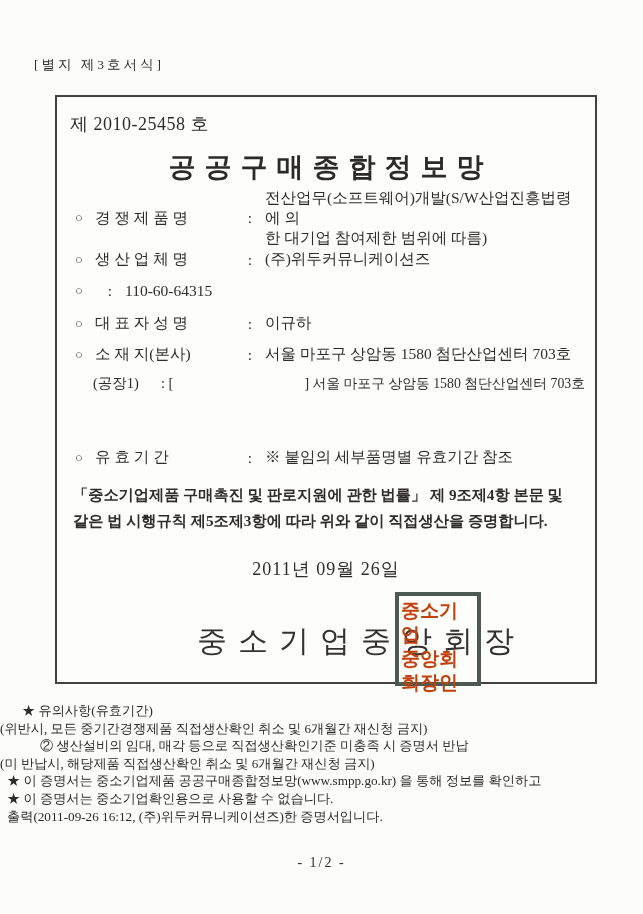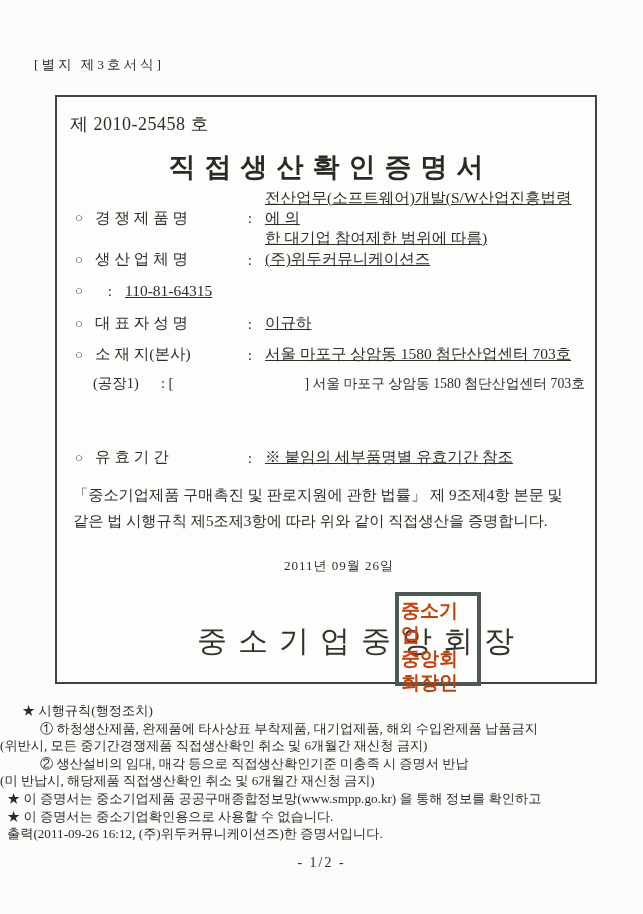--- a/index.html
+++ b/index.html
@@ -33,42 +33,42 @@
     color:#2b2a27;
   }
   .row {
     position:absolute; left:18px; right:10px;
     display:flex; align-items:center;
     font-size:15.5px;
   }
   .row .bullet { width:20px; font-size:13px; }
   .row .label { width:140px; white-space:nowrap; }
   .row .colon { width:30px; text-align:center; }
-  .row .value { flex:1; white-space:nowrap;text-decoration:underline; }
+  .row .value { flex:1; white-space:nowrap; }
   .row .value.twoline { line-height:20px; white-space:normal; }
   .row .value.twoline span { display:block; }
   .row-product  { top:100px; height:42px; }
   .row-company  { top:152px; }
   .row-bizno    { top:185px; }
   .row-ceo      { top:216px; }
   .row-address  { top:247px; }
   .row-factory  { top:277px; font-size:14.5px; }
   .row-factory .f-label { margin-left:18px; }
   .row-factory .f-colon { margin-left:22px; }
   .row-factory .spacer { flex:1; }
   .row-factory .f-value { font-size:13.8px; white-space:nowrap; }
   .row-validity { top:350px; }
   .statement {
     position:absolute; left:16px; right:12px; top:385px;
-    font-size:15.2px; line-height:26px; white-space:nowrap;
+    font-size:15.2px; line-height:26px; white-space:nowrap;font-weight:bold;
   }
   .statement div { white-space:nowrap; }
   .issue-date {
-    position:absolute; top:460px; left:13px; width:100%;
-    text-align:center; font-size:13px; letter-spacing:1px;
+    position:absolute; top:460px; left:0; width:100%;
+    text-align:center; font-size:18px; letter-spacing:1px;
   }
   .issuer {
     position:absolute; top:524px; left:140px;
     font-size:30px; letter-spacing:11px; white-space:nowrap;
     color:#33322f;
   }
   .seal {
     position:absolute; top:495px; left:338px;
     width:74px; height:80px;
     border:4px solid #4c5a53;
@@ -104,21 +104,21 @@
 <body>
 
 <div class="page">
 
   <div class="form-ref">[별지 제3호서식]</div>
 
   <div class="cert-box">
 
     <div class="doc-number">제 2010-25458 호</div>
 
-    <div class="cert-title">직접생산확인증명서</div>
+    <div class="cert-title">공공구매종합정보망</div>
 
     <div class="row row-product">
       <span class="bullet">○</span>
       <span class="label">경 쟁 제 품 명</span>
       <span class="colon">:</span>
       <span class="value twoline">
           <span>전산업무(소프트웨어)개발(S/W산업진흥법령에 의</span>
           <span>한 대기업 참여제한 범위에 따름)</span>
         </span>
     </div>
@@ -126,21 +126,21 @@
     <div class="row row-company">
       <span class="bullet">○</span>
       <span class="label">생 산 업 체 명</span>
       <span class="colon">:</span>
       <span class="value">(주)위두커뮤니케이션즈</span>
     </div>
 
     <div class="row row-bizno">
       <span class="bullet">○</span>
       <span class="colon">:</span>
-      <span class="value">110-81-64315</span>
+      <span class="value">110-60-64315</span>
     </div>
 
     <div class="row row-ceo">
       <span class="bullet">○</span>
       <span class="label">대 표 자 성 명</span>
       <span class="colon">:</span>
       <span class="value">이규하</span>
     </div>
 
     <div class="row row-address">
@@ -175,22 +175,21 @@
 
     <div class="seal">
       <div class="seal-row">중소기업</div>
       <div class="seal-row">중앙회</div>
       <div class="seal-row">회장인</div>
     </div>
 
   </div>
 
   <div class="footer">
-    <div class="ind-a">★ 시행규칙(행정조치)</div>
-    <div class="ind-b">① 하청생산제품, 완제품에 타사상표 부착제품, 대기업제품, 해외 수입완제품 납품금지</div>
+    <div class="ind-a">★ 유의사항(유효기간)</div>
     <div class="ind-c">(위반시, 모든 중기간경쟁제품 직접생산확인 취소 및 6개월간 재신청 금지)</div>
     <div class="ind-b">② 생산설비의 임대, 매각 등으로 직접생산확인기준 미충족 시 증명서 반납</div>
     <div class="ind-c">(미 반납시, 해당제품 직접생산확인 취소 및 6개월간 재신청 금지)</div>
     <div class="ind-d">★ 이 증명서는 중소기업제품 공공구매종합정보망(www.smpp.go.kr) 을 통해 정보를 확인하고</div>
     <div class="ind-d">★ 이 증명서는 중소기업확인용으로 사용할 수 없습니다.</div>
     <div class="ind-d">출력(2011-09-26 16:12, (주)위두커뮤니케이션즈)한 증명서입니다.</div>
   </div>
 
   <div class="page-number">- 1/2 -</div>
 

